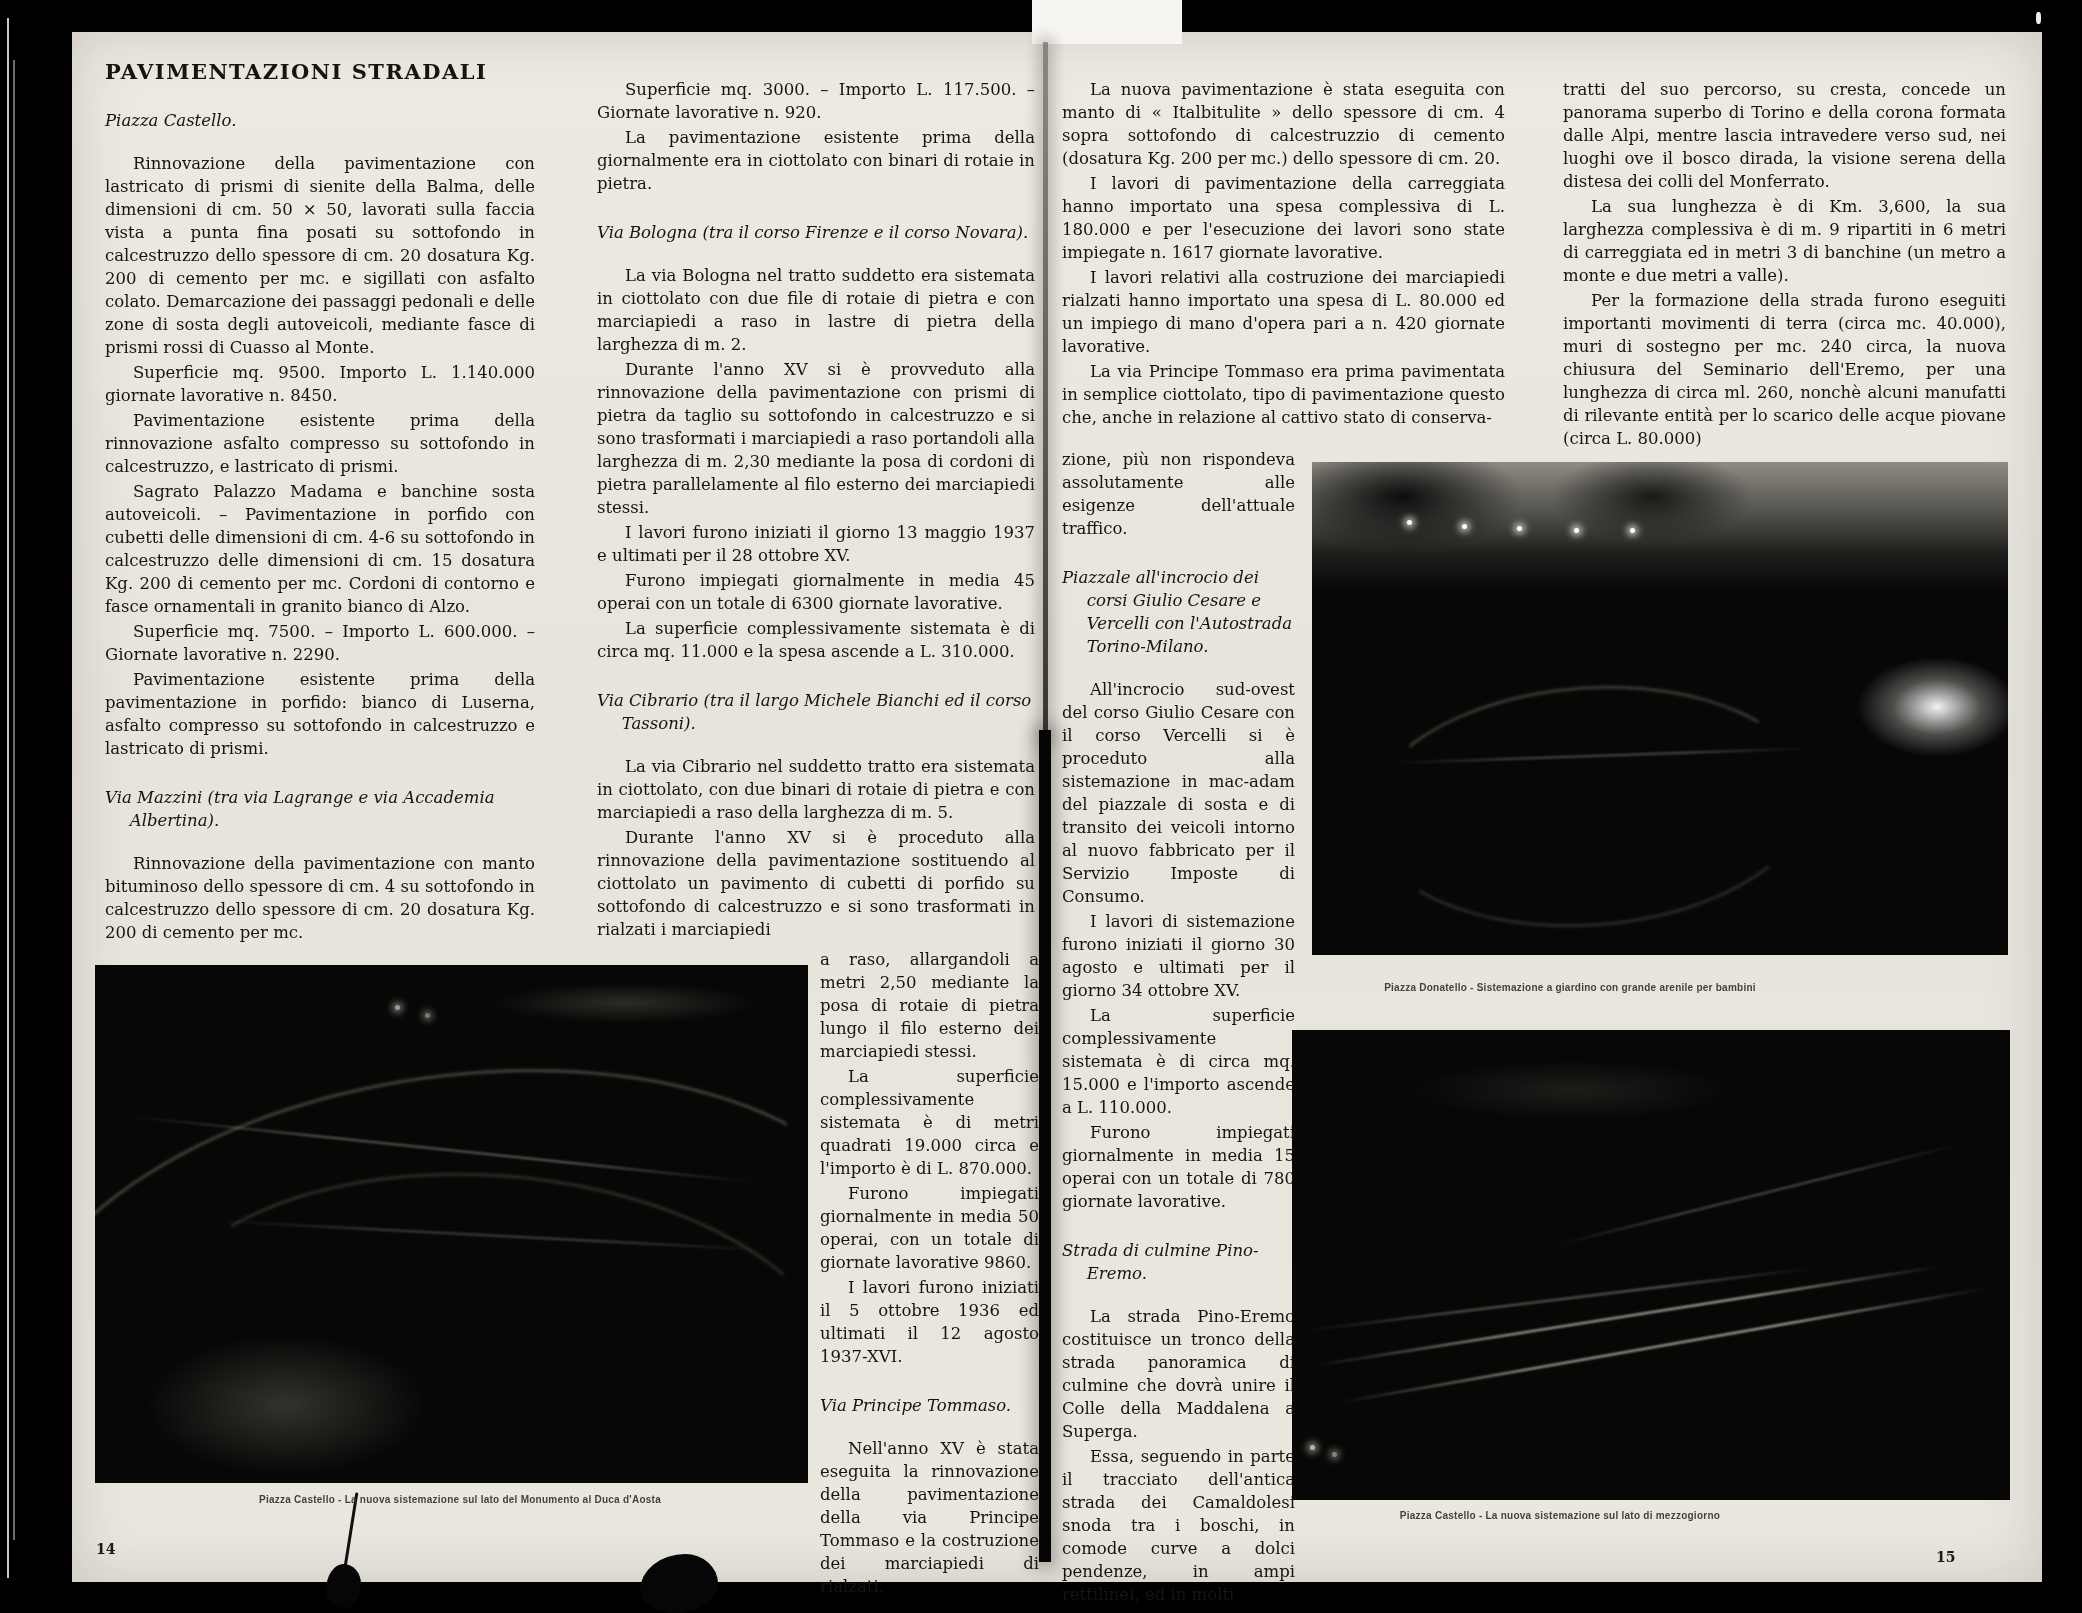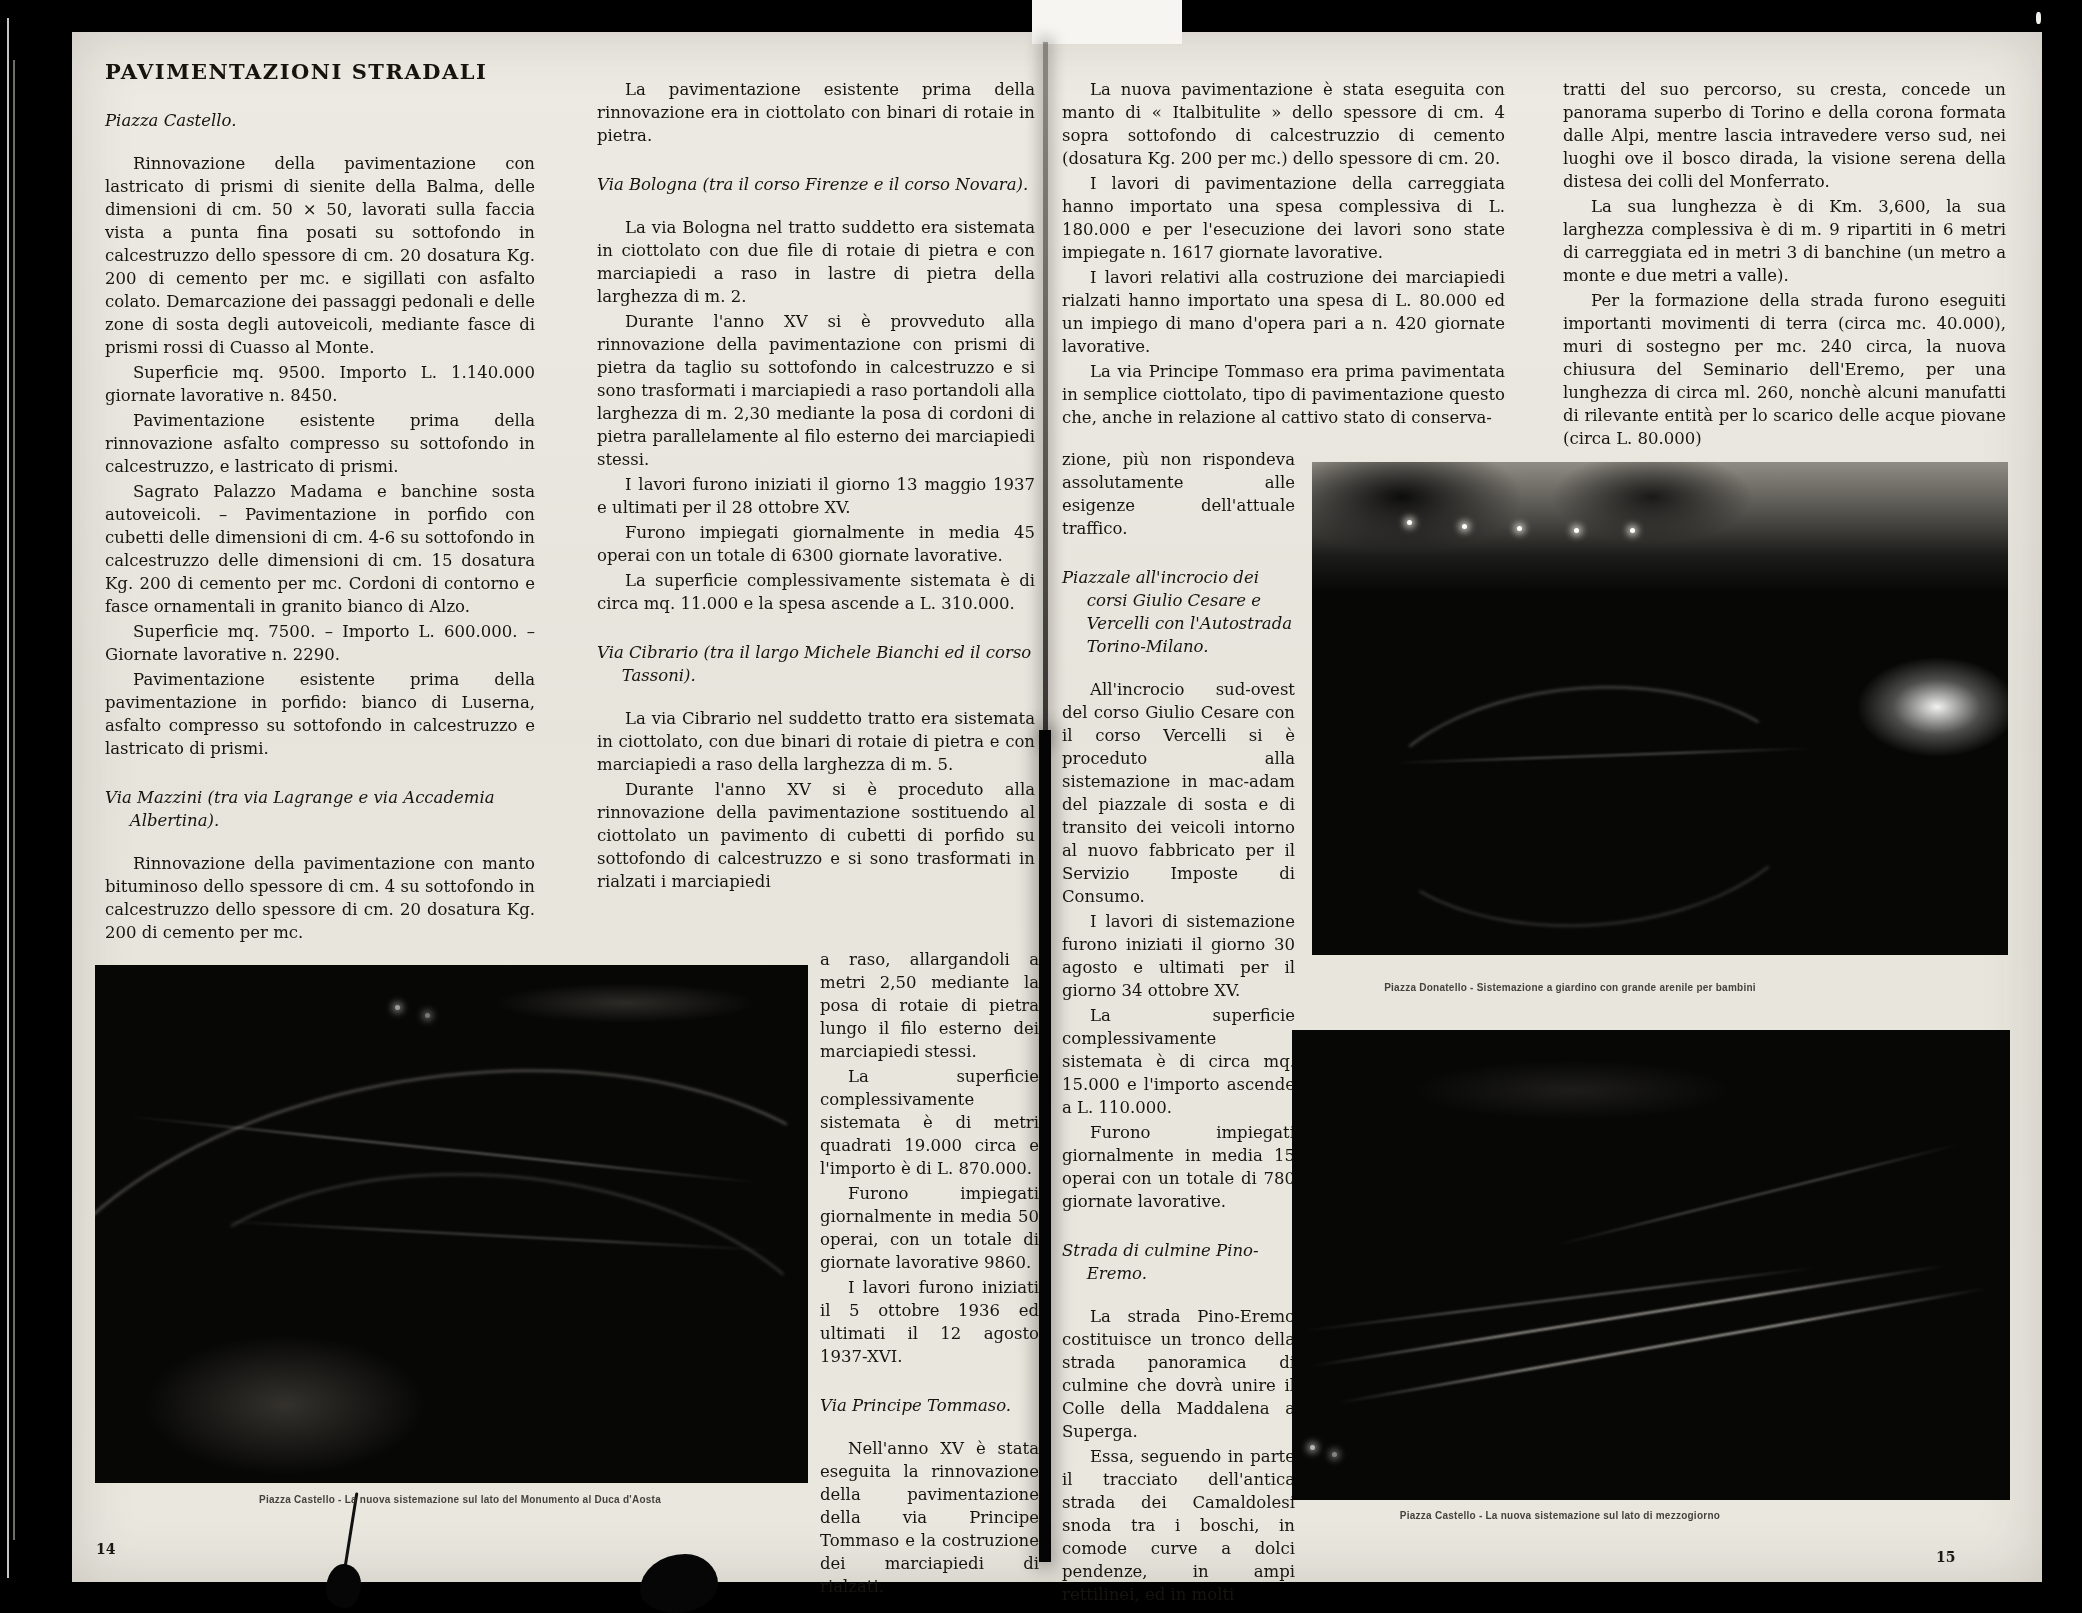--- a/index.html
+++ b/index.html
@@ -69,21 +69,22 @@
     <p class="par">Superficie mq. 9500. Importo L. 1.140.000 giornate lavorative n. 8450.</p>
     <p class="par">Pavimentazione esistente prima della rinnovazione asfalto compresso su sottofondo in calcestruzzo, e lastricato di prismi.</p>
     <p class="par">Sagrato Palazzo Madama e banchine sosta autoveicoli. – Pavimentazione in porfido con cubetti delle dimensioni di cm. 4-6 su sottofondo in calcestruzzo delle dimensioni di cm. 15 dosatura Kg. 200 di cemento per mc. Cordoni di contorno e fasce ornamentali in granito bianco di Alzo.</p>
     <p class="par">Superficie mq. 7500. – Importo L. 600.000. – Giornate lavorative n. 2290.</p>
     <p class="par">Pavimentazione esistente prima della pavimentazione in porfido: bianco di Luserna, asfalto compresso su sottofondo in calcestruzzo e lastricato di prismi.</p>
     <h3 class="subhead">Via Mazzini (tra via Lagrange e via Accademia Albertina).</h3>
     <p class="par">Rinnovazione della pavimentazione con manto bituminoso dello spessore di cm. 4 su sottofondo in calcestruzzo dello spessore di cm. 20 dosatura Kg. 200 di cemento per mc.</p>
   </div>
 
   <div class="col" style="left:597px;top:78px;width:438px;">
-    <p class="par">La pavimentazione esistente prima della rinnovazione era in ciottolato con binari di rotaie in pietra.</p>
+    <p class="par">Superficie mq. 3000. – Importo L. 117.500. – Giornate lavorative n. 920.</p>
+    <p class="par">La pavimentazione esistente prima della giornalmente era in ciottolato con binari di rotaie in pietra.</p>
     <h3 class="subhead">Via Bologna (tra il corso Firenze e il corso Novara).</h3>
     <p class="par">La via Bologna nel tratto suddetto era sistemata in ciottolato con due file di rotaie di pietra e con marciapiedi a raso in lastre di pietra della larghezza di m. 2.</p>
     <p class="par">Durante l'anno XV si è provveduto alla rinnovazione della pavimentazione con prismi di pietra da taglio su sottofondo in calcestruzzo e si sono trasformati i marciapiedi a raso portandoli alla larghezza di m. 2,30 mediante la posa di cordoni di pietra parallelamente al filo esterno dei marciapiedi stessi.</p>
     <p class="par">I lavori furono iniziati il giorno 13 maggio 1937 e ultimati per il 28 ottobre XV.</p>
     <p class="par">Furono impiegati giornalmente in media 45 operai con un totale di 6300 giornate lavorative.</p>
     <p class="par">La superficie complessivamente sistemata è di circa mq. 11.000 e la spesa ascende a L. 310.000.</p>
     <h3 class="subhead">Via Cibrario (tra il largo Michele Bianchi ed il corso Tassoni).</h3>
     <p class="par">La via Cibrario nel suddetto tratto era sistemata in ciottolato, con due binari di rotaie di pietra e con marciapiedi a raso della larghezza di m. 5.</p>
     <p class="par">Durante l'anno XV si è proceduto alla rinnovazione della pavimentazione sostituendo al ciottolato un pavimento di cubetti di porfido su sottofondo di calcestruzzo e si sono trasformati in rialzati i marciapiedi</p>
   </div>

